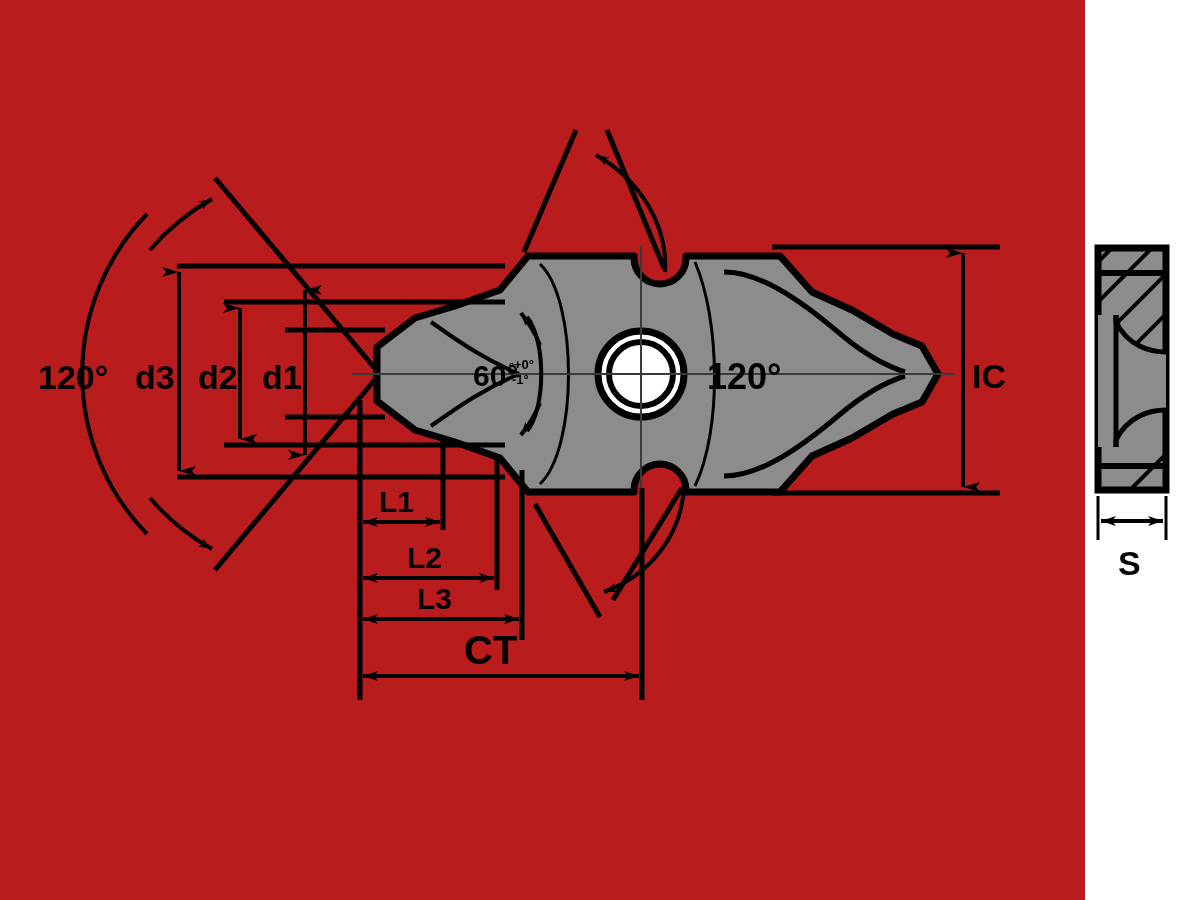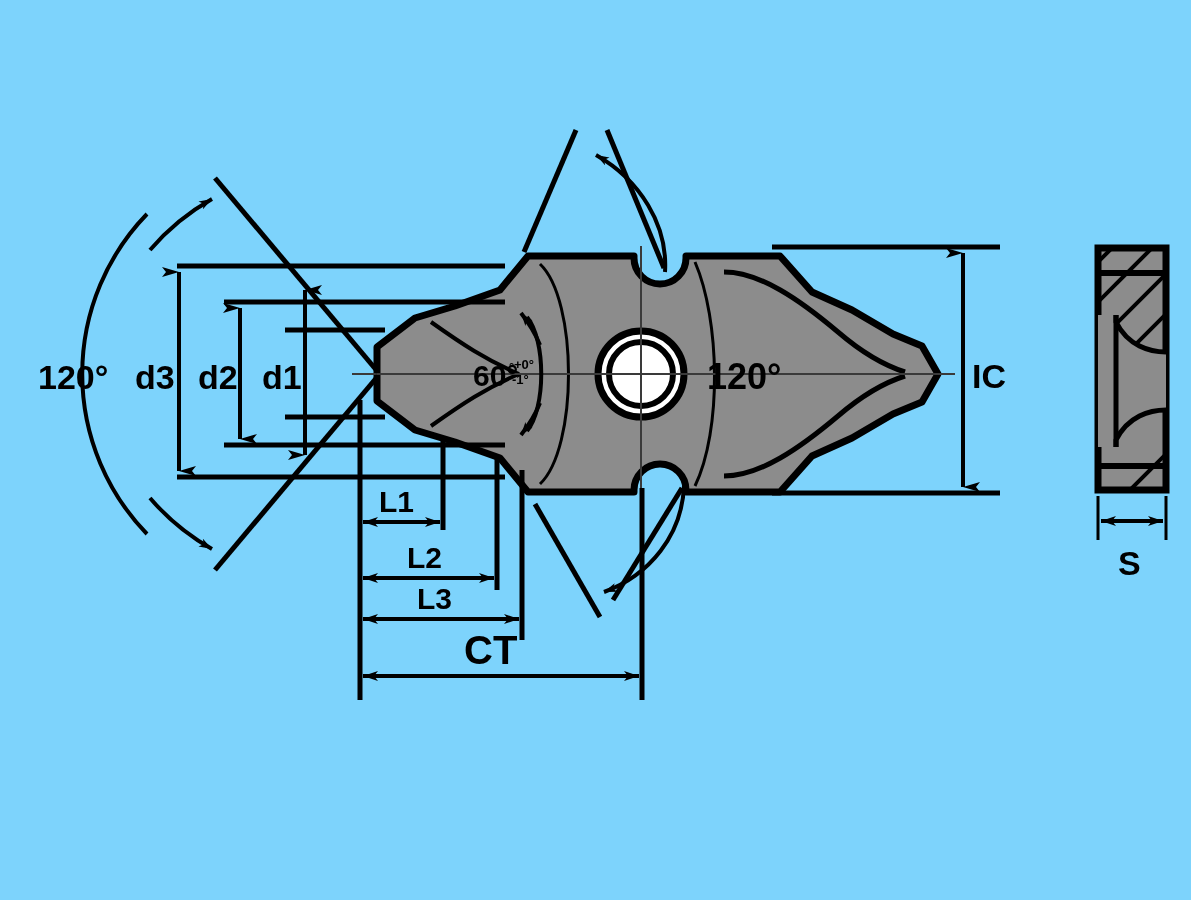--- a/index.html
+++ b/index.html
@@ -1,18 +1,18 @@
 <!DOCTYPE html>
 <html><head>
 <meta charset="utf-8">
 <style>
   html,body{margin:0;padding:0;background:#ffffff;}
   body{width:1200px;height:900px;overflow:hidden;
        font-family:"Liberation Sans",sans-serif;}
-  #stage{position:relative;width:1191px;height:900px;background:#7dd3fc;}
+  #stage{position:relative;width:1085px;height:900px;background:#b91c1c;}
   svg#drawing{position:absolute;left:0;top:0;width:1200px;height:900px;display:block;}
   .lbl{font-family:"Liberation Sans",sans-serif;font-weight:700;fill:#000;}
 </style>
 </head>
 <body>
 
 <div id="stage">
 
 <svg id="drawing" viewBox="0 0 1200 900">
 

